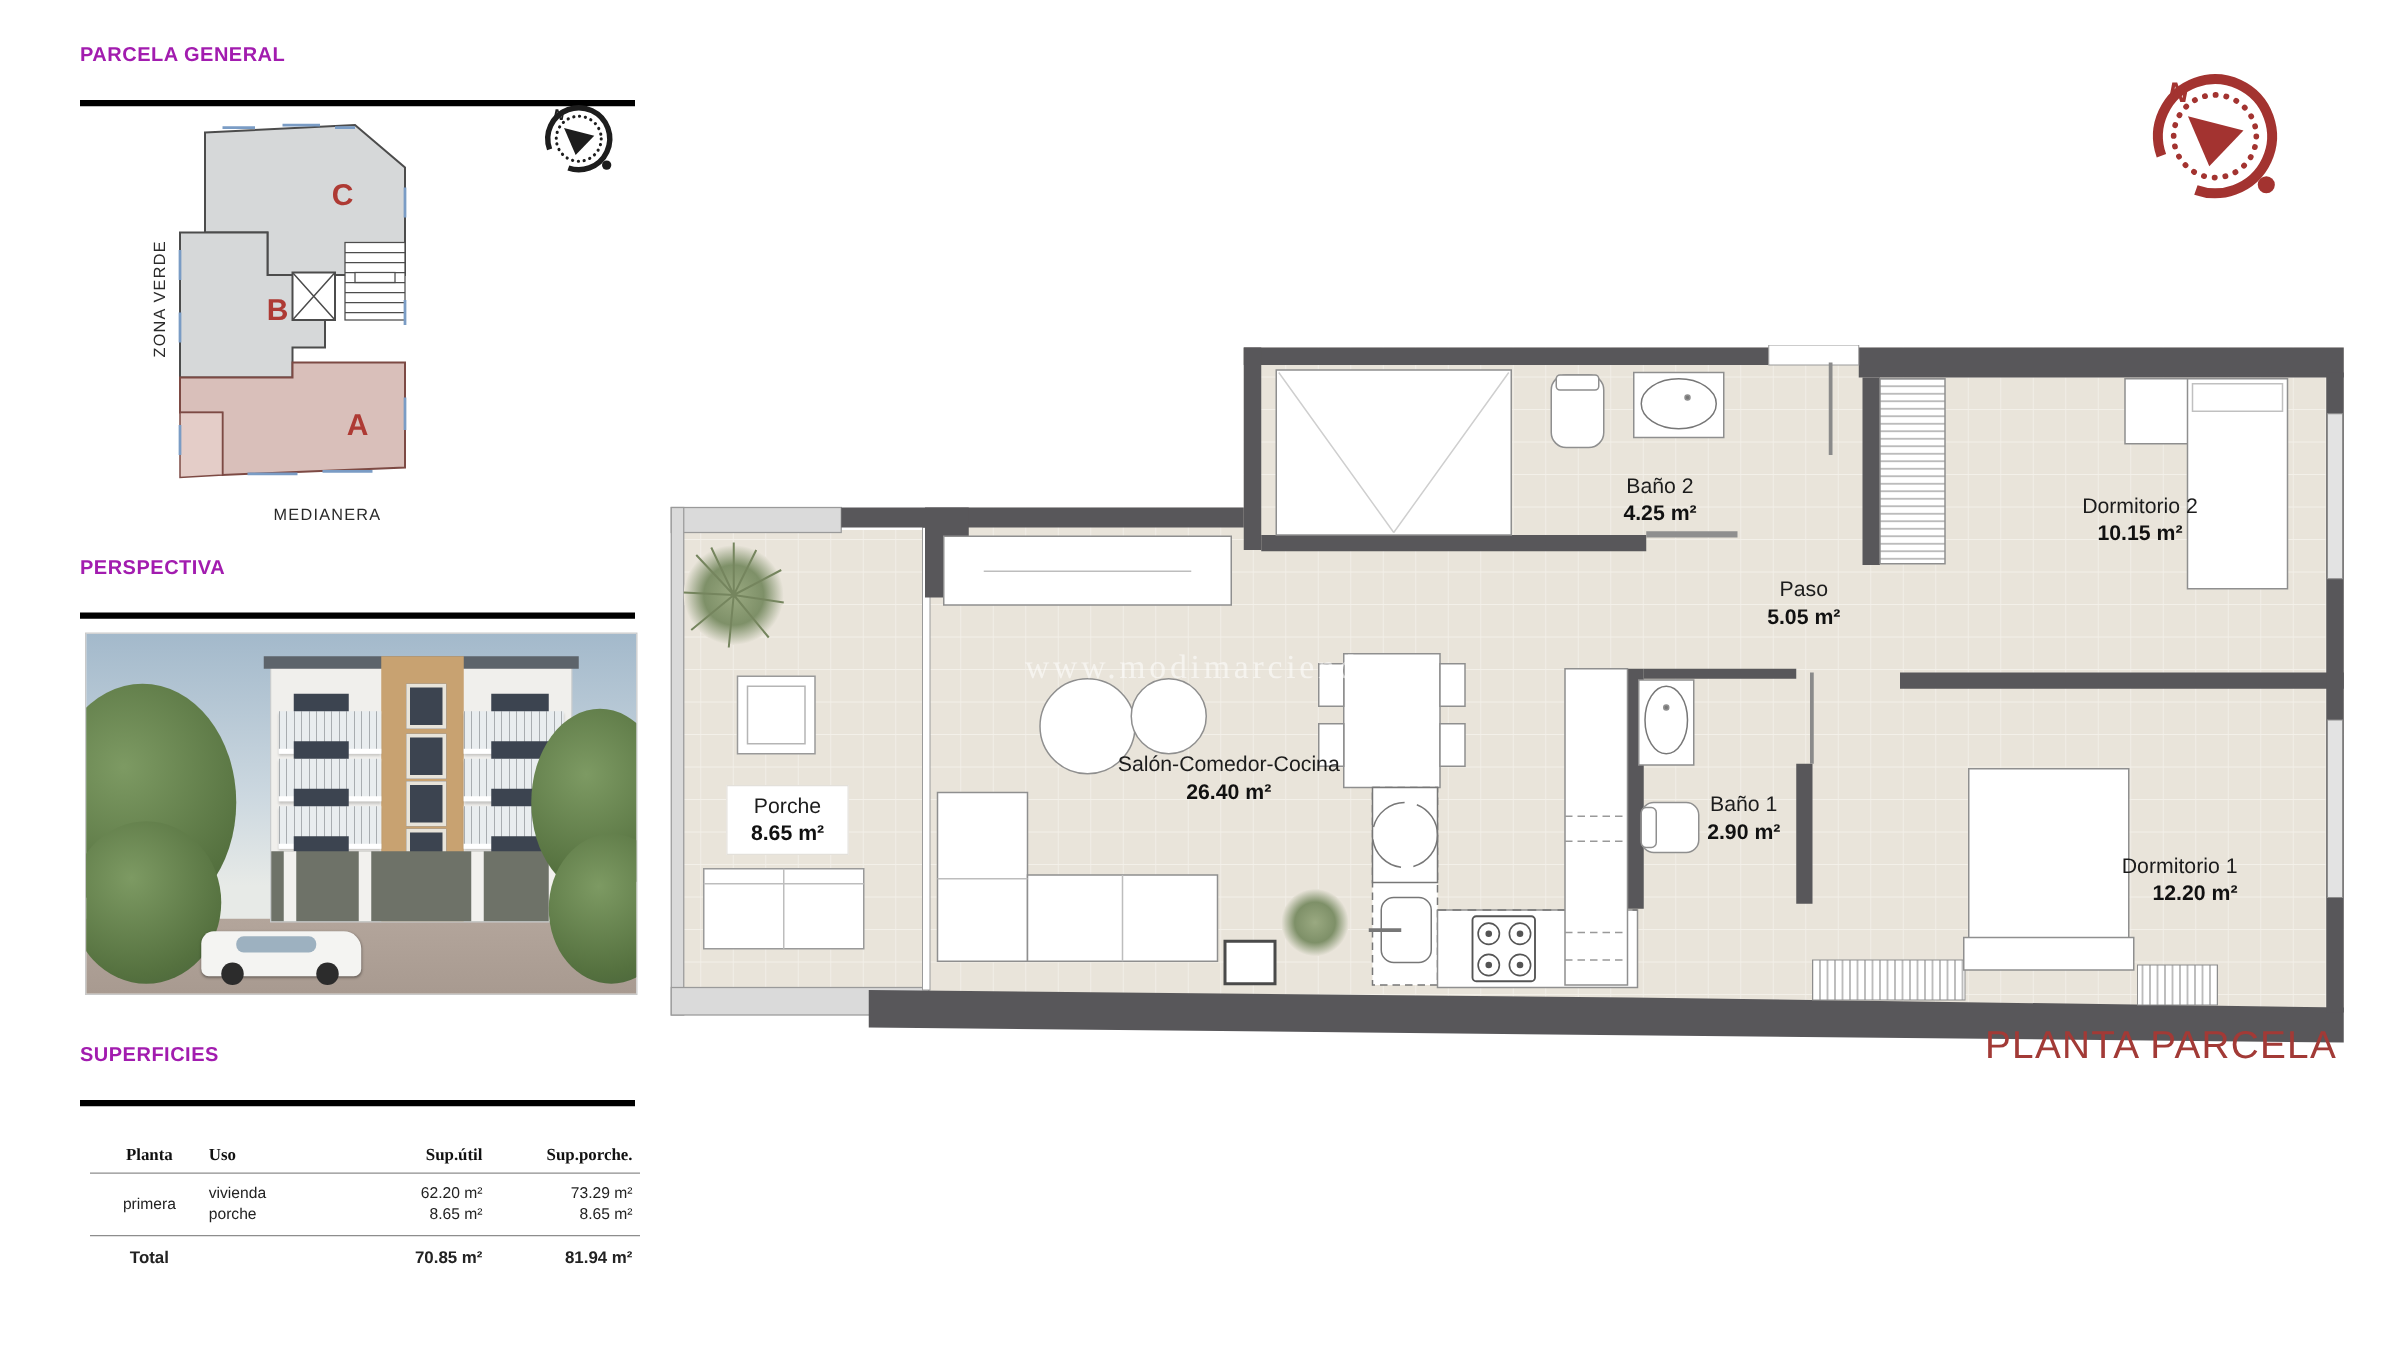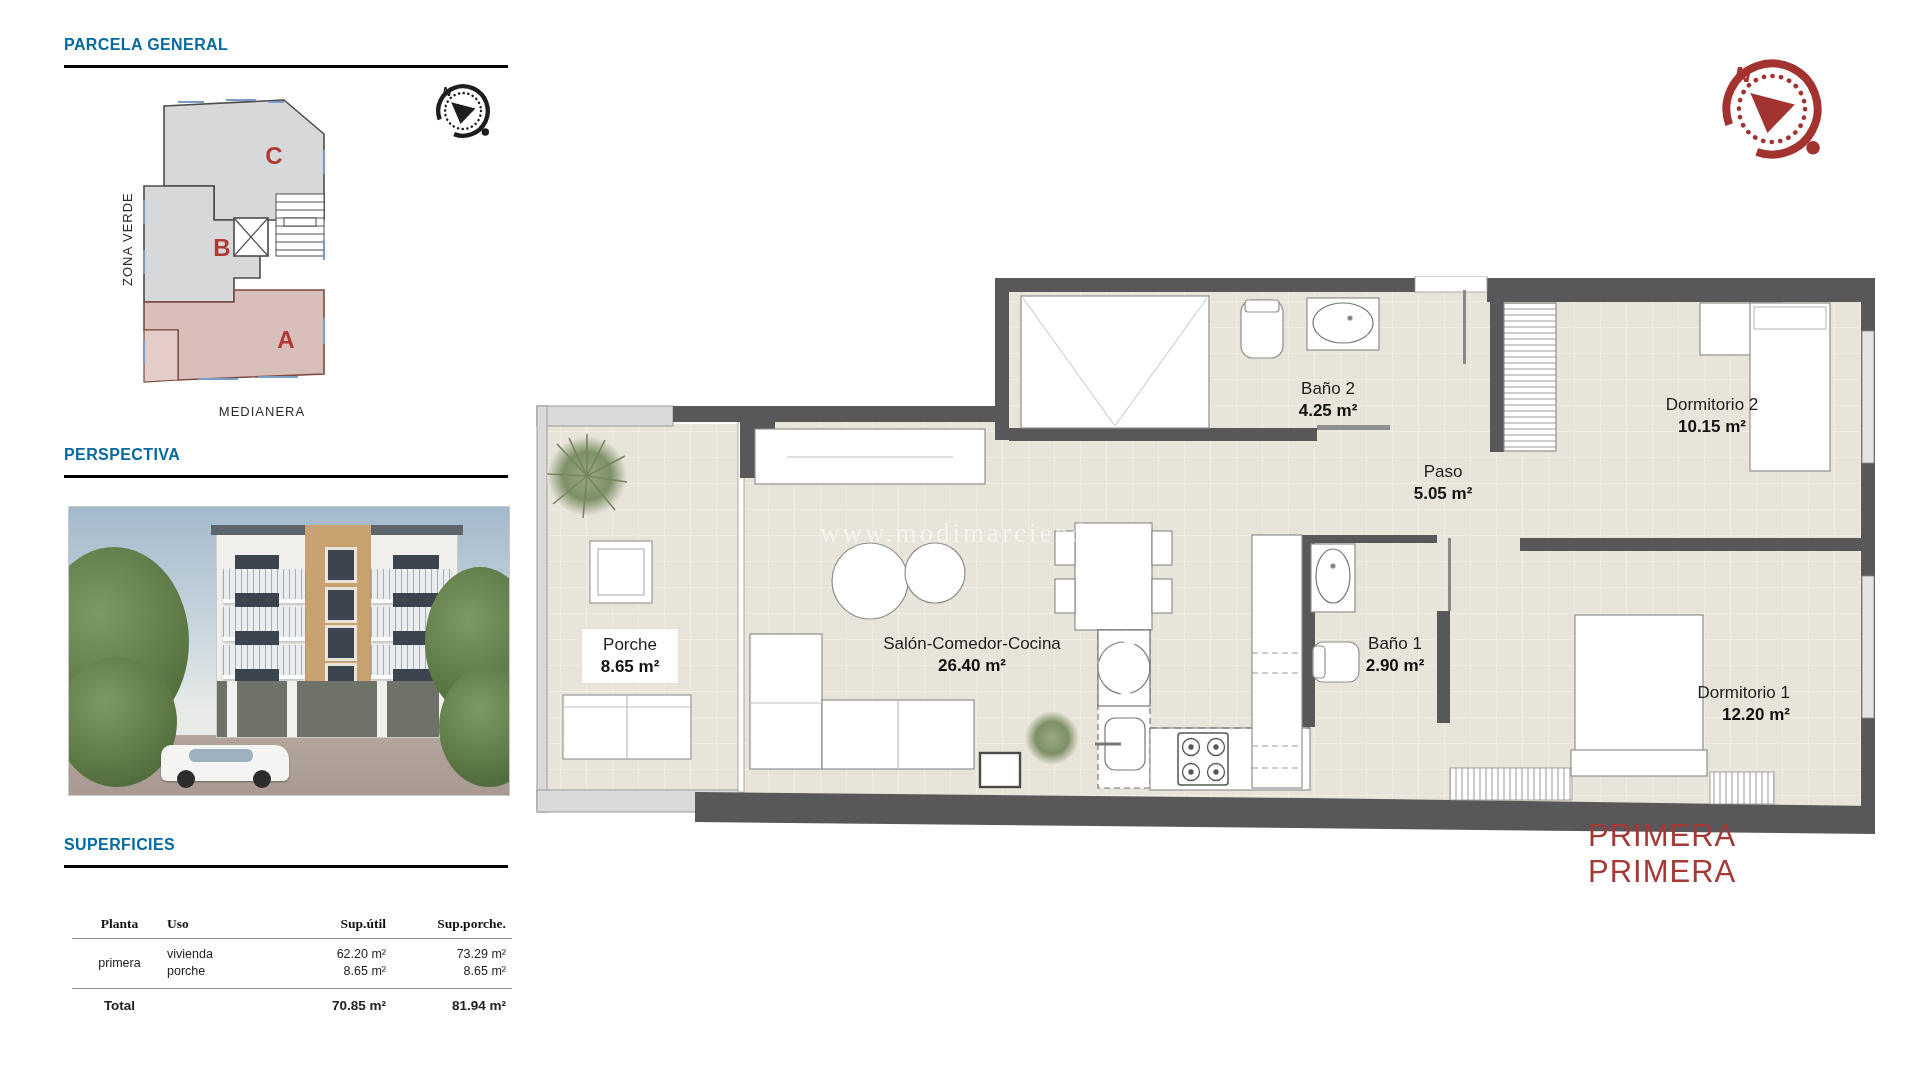--- a/index.html
+++ b/index.html
@@ -1,22 +1,22 @@
 <!DOCTYPE html>
 <html><head>
 <meta charset="utf-8">
 <style>
   html,body{margin:0;padding:0;background:#ffffff;}
   body{width:1920px;height:1080px;position:relative;overflow:hidden;
        font-family:"Liberation Sans", sans-serif;color:#222;}
   .abs{position:absolute;}
   
-  .sec-head{position:absolute;width:444px;border-bottom:3px solid #000000;
-            padding-bottom:11px;font-size:16px;font-weight:bold;
-            letter-spacing:.4px;color:#0369a1;}
+  .sec-head{position:absolute;width:444px;border-bottom:5px solid #000000;
+            padding-bottom:26px;font-size:16px;font-weight:bold;
+            letter-spacing:.4px;color:#a21caf;}
   
   .sup-table{position:absolute;left:72px;top:916px;width:440px;font-size:12.5px;}
   .sup-row{display:grid;grid-template-columns:95px 105px 120px 120px;align-items:center;}
   .sup-row.head{font-size:13.5px;font-weight:bold;color:#111;
                 border-bottom:1px solid #8d8d8d;padding-bottom:6px;font-family:Liberation Serif, serif;}
   .sup-row.body{padding:7px 0 8px 0;border-bottom:1px solid #8d8d8d;}
   .sup-row.total{padding-top:9px;font-size:13.5px;font-weight:bold;}
   .c1{text-align:center;} .c2{text-align:left;}
   .c3,.c4{text-align:right;padding-right:6px;}
   .stack div{line-height:1.35;}
@@ -344,31 +344,31 @@
     <div class="area">4.25 m²</div>
   </div>
   <div class="room-label" style="left:1097px;top:118px;width:160px;">
     <div>Dormitorio 2</div>
     <div class="area">10.15 m²</div>
   </div>
   <div class="room-label" style="left:848px;top:185px;width:120px;">
     <div>Paso</div>
     <div class="area">5.05 m²</div>
   </div>
-  <div class="room-label" style="left:317px;top:325px;width:240px;margin-top:32px;">
+  <div class="room-label" style="left:328px;top:325px;width:240px;">
     <div>Salón-Comedor-Cocina</div>
     <div class="area">26.40 m²</div>
   </div>
   <div class="room-label" style="left:790px;top:357px;width:140px;">
     <div>Baño 1</div>
     <div class="area">2.90 m²</div>
   </div>
   <div class="room-label" style="left:1075px;top:406px;width:180px;text-align:right;">
     <div>Dormitorio 1</div>
     <div class="area">12.20 m²</div>
   </div>
   <div class="room-label card" style="left:46px;top:352px;width:80px;">
     <div>Porche</div>
     <div class="area">8.65 m²</div>
   </div>
 </div>
 
-<div class="plan-title">PRIMERA PRIMERA</div>
+<div class="plan-title">PLANTA PARCELA</div>
 
 </body></html>

